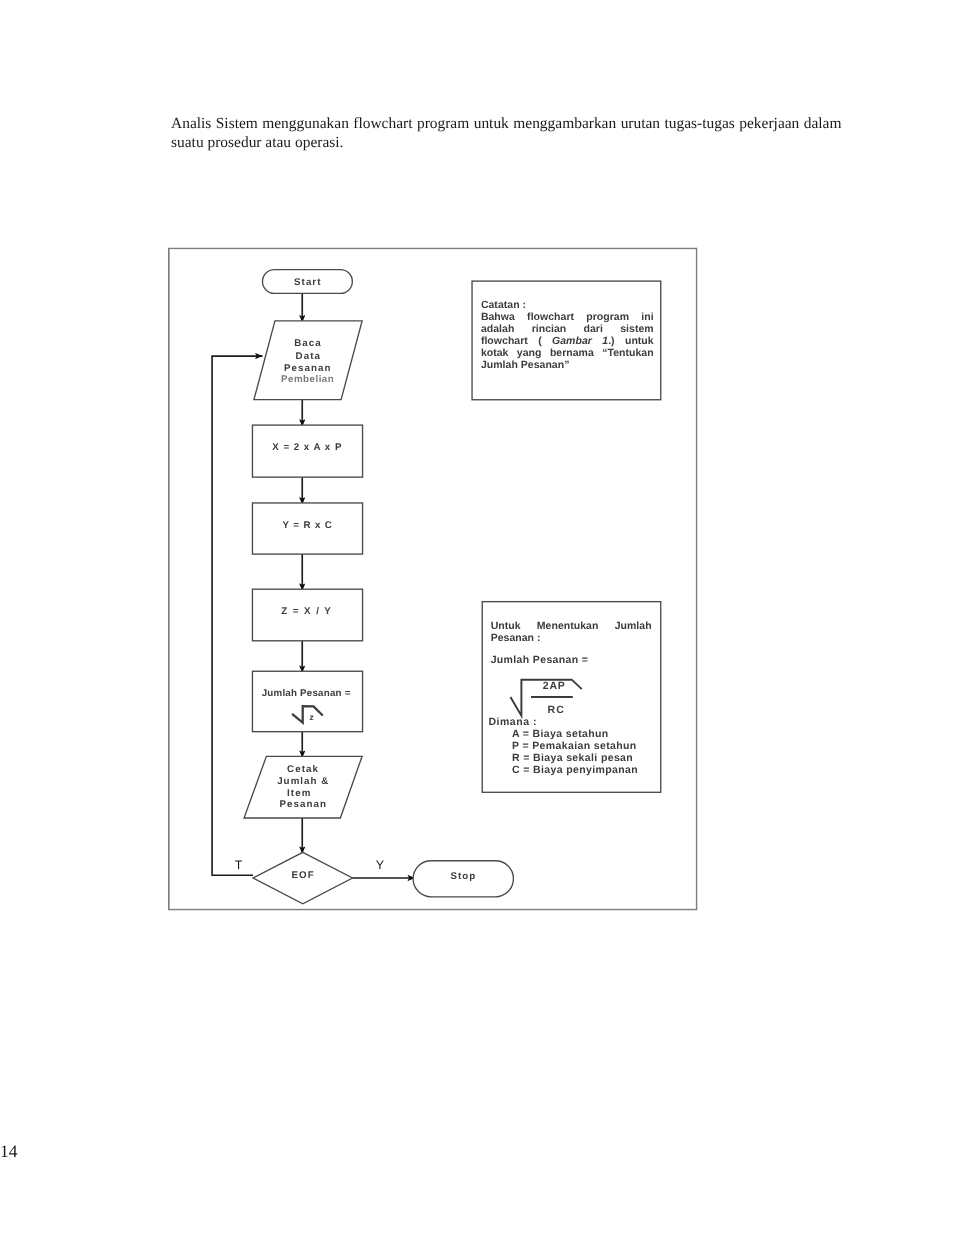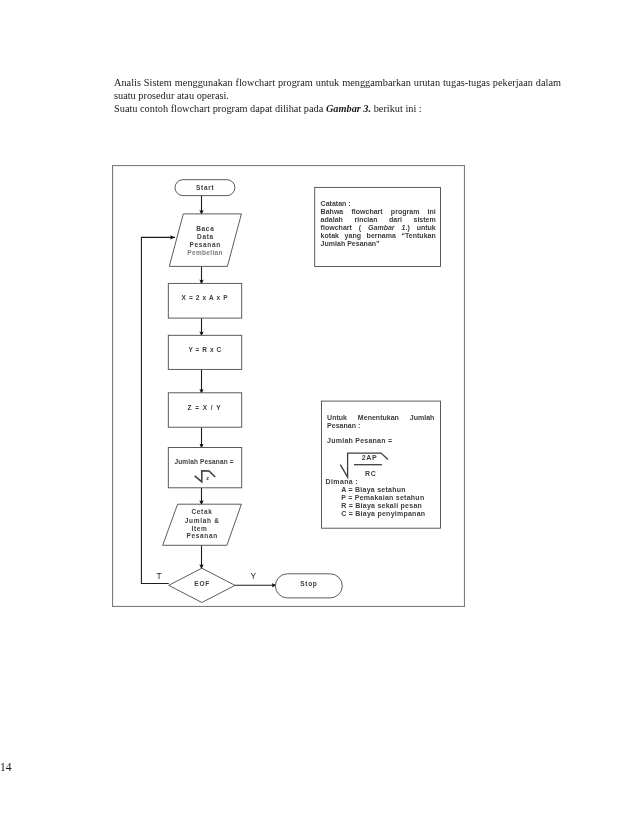--- a/index.html
+++ b/index.html
@@ -53,21 +53,20 @@
   .n2 .nb-leg{position:absolute;left:14.2px;letter-spacing:0.25px;white-space:nowrap;}
   .n2 .l1{top:71.6px;} .n2 .l2{top:79.4px;} .n2 .l3{top:87.9px;} .n2 .l4{top:95.9px;}
 </style>
 </head>
 <body>
 
 <div class="page">
 
   <div class="para">
     <div>Analis Sistem menggunakan flowchart program untuk menggambarkan urutan tugas-tugas pekerjaan dalam suatu prosedur atau operasi.</div>
-    <div class="l2"><span>Suatu contoh flowchart program dapat dilihat pada </span><span class="em">Gambar 3.</span><span> berikut ini :</span></div>
   </div>
 
   <div class="figure">
     <svg width="353" height="442" viewBox="0 0 353 442">
       <defs>
         <marker id="ah" markerWidth="7" markerHeight="5" refX="5.0" refY="2.15" orient="auto" markerUnits="userSpaceOnUse">
           <path d="M0,0 L5.0,2.15 L0,4.3 L1.1,2.15 Z" fill="#111"></path>
         </marker>
       </defs>
 

